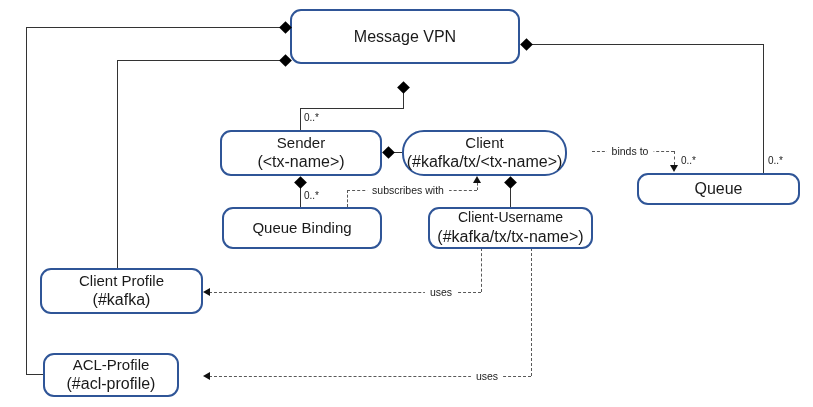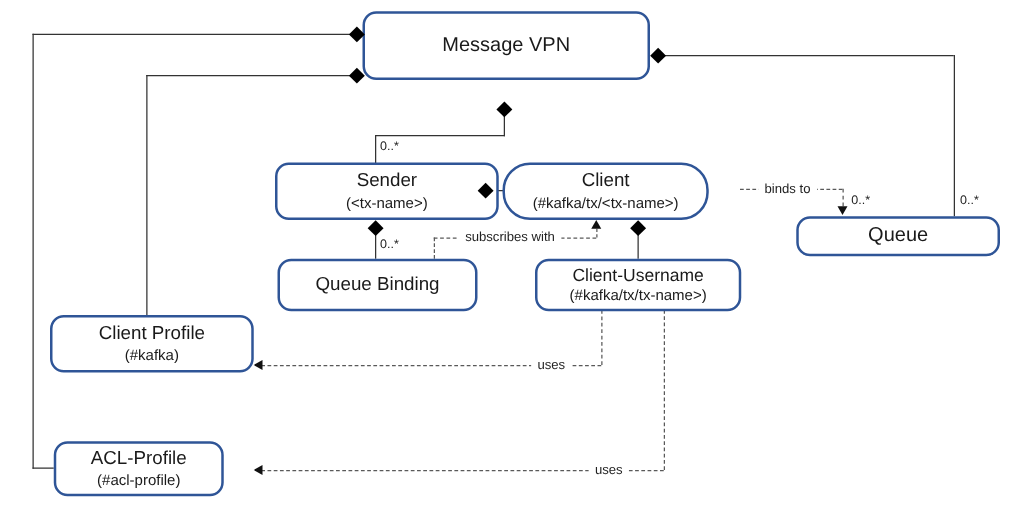--- a/index.html
+++ b/index.html
@@ -7,21 +7,21 @@
     position:relative; width:813px; height:407px; background:#fff;
     font-family:"Liberation Sans", sans-serif; color:#1a1a1a; overflow:hidden;
   }
   .node {
     position:absolute; background:#fff; border:2px solid #2F5597; border-radius:11px;
     display:flex; flex-direction:column; align-items:center; justify-content:center;
     z-index:2; box-sizing:border-box; text-align:center;
   }
   .node .title    { font-size:15px; line-height:1.25; }
   .node .title.lg { font-size:16px; }
-  .node .subtitle { font-size:12px; line-height:1.25; }
+  .node .subtitle { font-size:16px; line-height:1.25; }
   .seg  { position:absolute; z-index:1; }
   .h    { height:1px; background:#333; }
   .v    { width:1px;  background:#333; }
   .hd   { height:0; border-top:1px dashed #595959; background:none; }
   .vd   { width:0;  border-left:1px dashed #595959; background:none; }
   .diamond {
     position:absolute; width:9px; height:9px; background:#000;
     transform:rotate(45deg); z-index:3;
   }
   .arrow { position:absolute; width:0; height:0; z-index:3; }
@@ -91,21 +91,21 @@
 
   <span class="mult" style="left:304px; top:112px;">0..*</span>
   <span class="mult" style="left:304px; top:190px;">0..*</span>
   <span class="mult" style="left:768px; top:155px;">0..*</span>
   <span class="mult" style="left:681px; top:155px;">0..*</span>
 
   <div class="node" style="left:290px; top:9px;  width:230px; height:55px;">
     <div class="title lg">Message VPN</div>
   </div>
 
-  <div class="node" style="left:220px; top:130px; width:179px; height:46px;">
+  <div class="node" style="left:220px; top:130px; width:162px; height:46px;">
     <div class="title">Sender</div>
     <div class="subtitle">(&lt;tx-name&gt;)</div>
   </div>
 
   <div class="node" style="left:402px; top:130px; width:165px; height:46px;border-radius:22px;">
     <div class="title">Client</div>
     <div class="subtitle">(#kafka/tx/&lt;tx-name&gt;)</div>
   </div>
 
   <div class="node" style="left:637px; top:173px; width:163px; height:32px;">
@@ -114,21 +114,21 @@
 
   <div class="node" style="left:428px; top:207px; width:165px; height:42px;">
     <div class="title" style="font-size:14px;">Client-Username</div>
     <div class="subtitle">(#kafka/tx/tx-name&gt;)</div>
   </div>
 
   <div class="node" style="left:222px; top:207px; width:160px; height:42px;">
     <div class="title">Queue Binding</div>
   </div>
 
-  <div class="node" style="left:40px; top:252px; width:163px; height:46px;">
+  <div class="node" style="left:40px; top:268px; width:163px; height:46px;">
     <div class="title">Client Profile</div>
     <div class="subtitle">(#kafka)</div>
   </div>
 
   <div class="node" style="left:43px; top:353px; width:136px; height:44px;">
     <div class="title">ACL-Profile</div>
     <div class="subtitle">(#acl-profile)</div>
   </div>
 
 </div>

